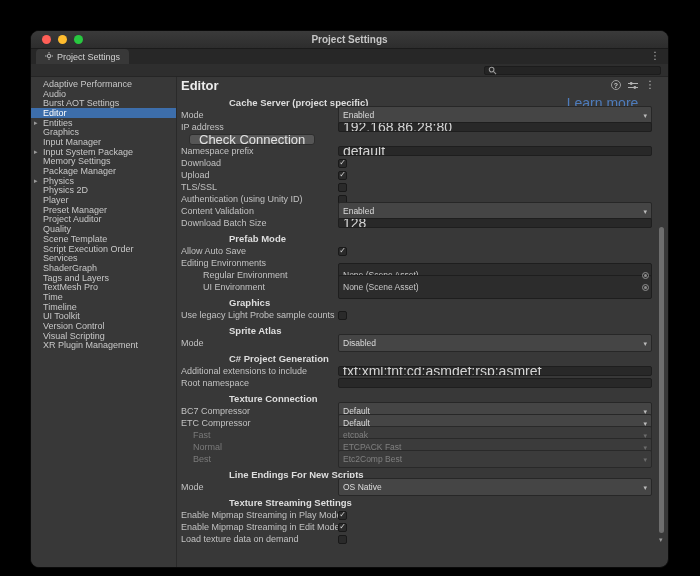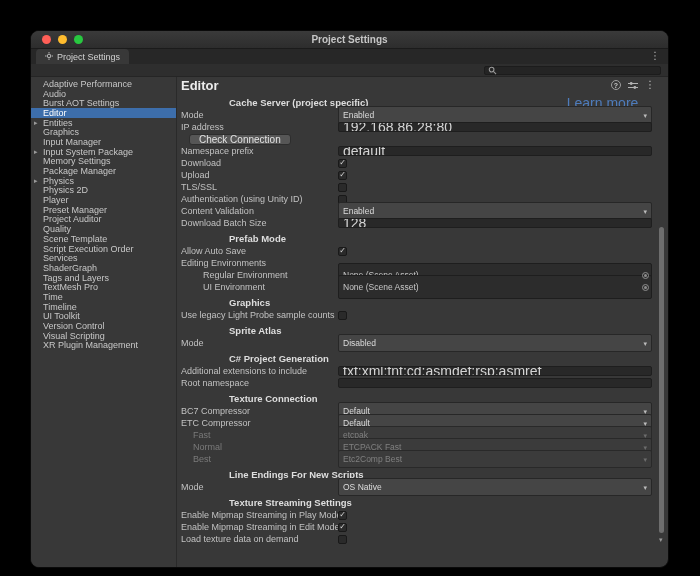--- a/index.html
+++ b/index.html
@@ -79,21 +79,21 @@
 
   .objectfield { flex:1; height:24px; background:#2c2c2c; border:1px solid #1e1e1e; border-radius:2px;
                  display:flex; align-items:center; padding:0 2px 0 4px; min-width:0; }
   .obj-value { flex:1; font-size:8.5px; color:#c8c8c8; white-space:nowrap; overflow:hidden; }
   .obj-picker { width:7px; height:7px; border:1px solid #8e8e8e; border-radius:50%;
                 position:relative; flex:none; }
   .obj-picker::after { content:""; position:absolute; left:1px; top:1px; width:3px; height:3px;
                        background:#8e8e8e; border-radius:50%; }
 
   .btn { margin-left:8px; height:11px; padding:0 9px; background:#565656;
-         border:1px solid #2d2d2d; border-radius:3px; font-size:10px; color:#e2e2e2;
+         border:1px solid #2d2d2d; border-radius:3px; font-size:13px; color:#e2e2e2;
          font-family:inherit; line-height:9px; }
 
   .row.disabled .row-label { color:#7a7a7a; }
   .row.disabled .dropdown  { background:#3b3b3b; border-color:#292929; }
   .row.disabled .dd-value  { color:#808080; }
   .row.disabled .dd-arrow  { color:#6d6d6d; }
 
   
   .scrollbar { position:absolute; top:0; right:2px; bottom:0; width:8px; }
   .scroll-thumb { position:absolute; left:1px; top:150px; width:5px; height:306px;

